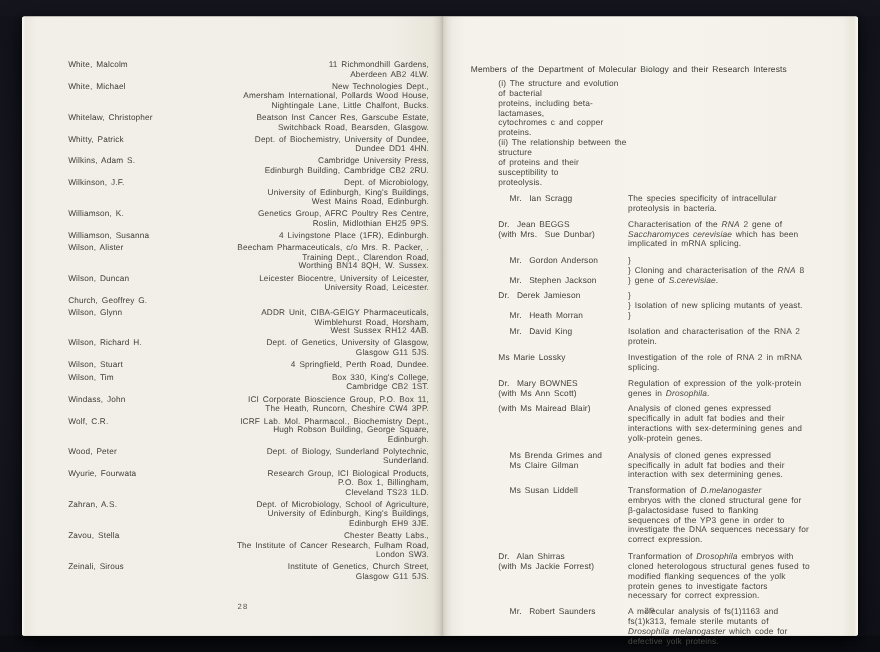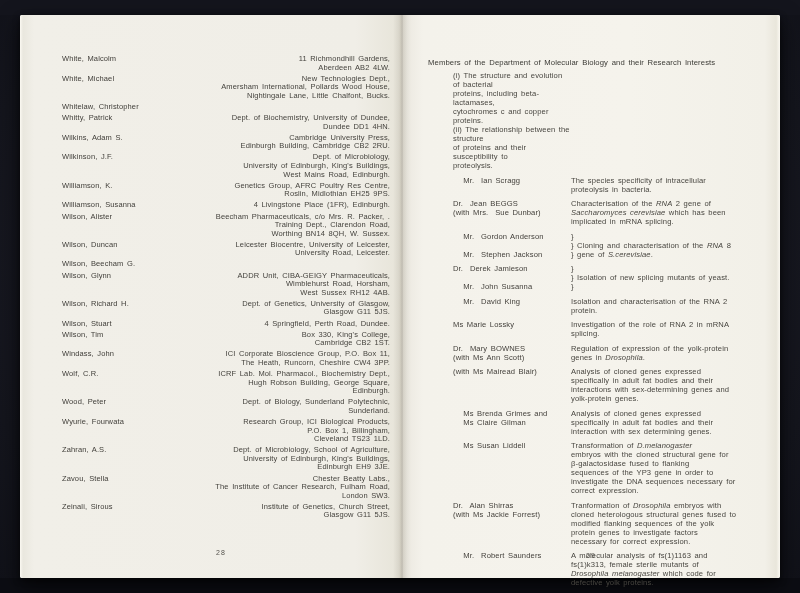--- a/index.html
+++ b/index.html
@@ -85,20 +85,22 @@
 
   <div class="dir-entry">
     <div class="dir-name">White, Michael</div>
     <div class="dir-addr">New Technologies Dept.,
 Amersham International, Pollards Wood House,
 Nightingale Lane, Little Chalfont, Bucks.</div>
   </div>
 
   <div class="dir-entry">
     <div class="dir-name">Whitelaw, Christopher</div>
+    <div class="dir-addr">Beatson Inst Cancer Res, Garscube Estate,
+Switchback Road, Bearsden, Glasgow.</div>
   </div>
 
   <div class="dir-entry">
     <div class="dir-name">Whitty, Patrick</div>
     <div class="dir-addr">Dept. of Biochemistry, University of Dundee,
 Dundee DD1 4HN.</div>
   </div>
 
   <div class="dir-entry">
     <div class="dir-name">Wilkins, Adam S.</div>
@@ -131,21 +133,21 @@
 Worthing BN14 8QH, W. Sussex.</div>
   </div>
 
   <div class="dir-entry">
     <div class="dir-name">Wilson, Duncan</div>
     <div class="dir-addr">Leicester Biocentre, University of Leicester,
 University Road, Leicester.</div>
   </div>
 
   <div class="dir-entry">
-    <div class="dir-name">Wilson, Beecham G.</div>
+    <div class="dir-name">Church, Geoffrey G.</div>
   </div>
 
   <div class="dir-entry">
     <div class="dir-name">Wilson, Glynn</div>
     <div class="dir-addr">ADDR Unit, CIBA-GEIGY Pharmaceuticals,
 Wimblehurst Road, Horsham,
 West Sussex RH12 4AB.</div>
   </div>
 
   <div class="dir-entry">
@@ -243,21 +245,21 @@
 
    Mr.  Stephen Jackson</div>
     <div class="mem-desc braces">}
 } Cloning and characterisation of the <i>RNA</i> 8
 } gene of <i>S.cerevisiae</i>.</div>
   </div>
 
   <div class="mem-entry">
     <div class="mem-names">Dr.  Derek Jamieson
 
-   Mr.  John Susanna</div>
+   Mr.  Heath Morran</div>
     <div class="mem-desc braces">}
 } Isolation of new splicing mutants of yeast.
 }</div>
   </div>
 
   <div class="mem-entry">
     <div class="mem-names">   Mr.  David King</div>
     <div class="mem-desc">Isolation and characterisation of the RNA 2
 protein.</div>
   </div>

